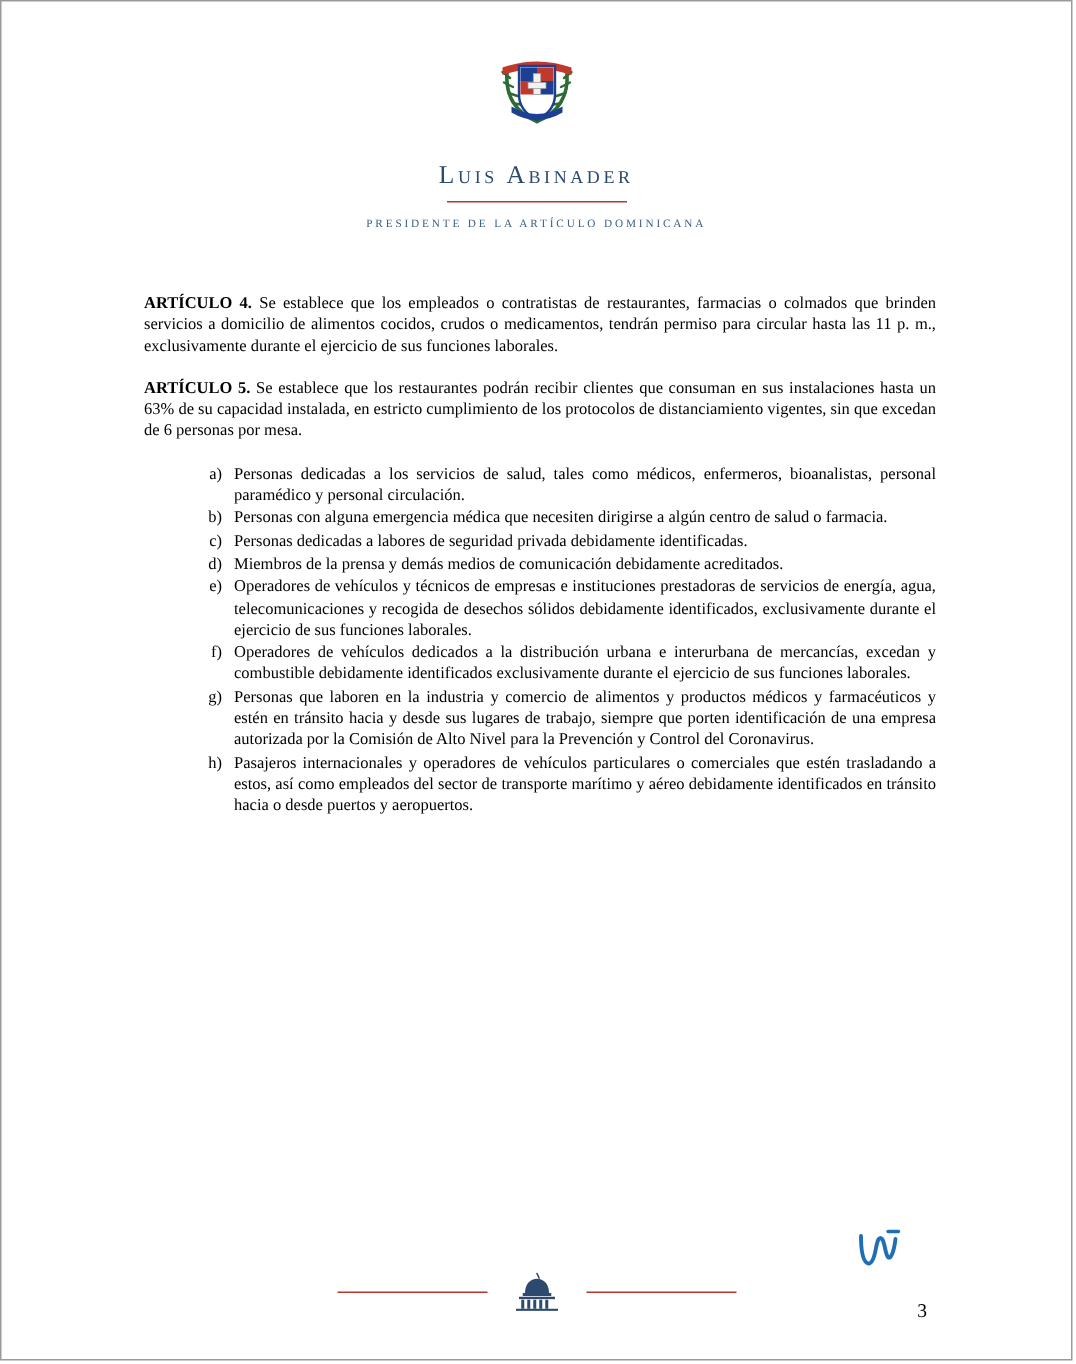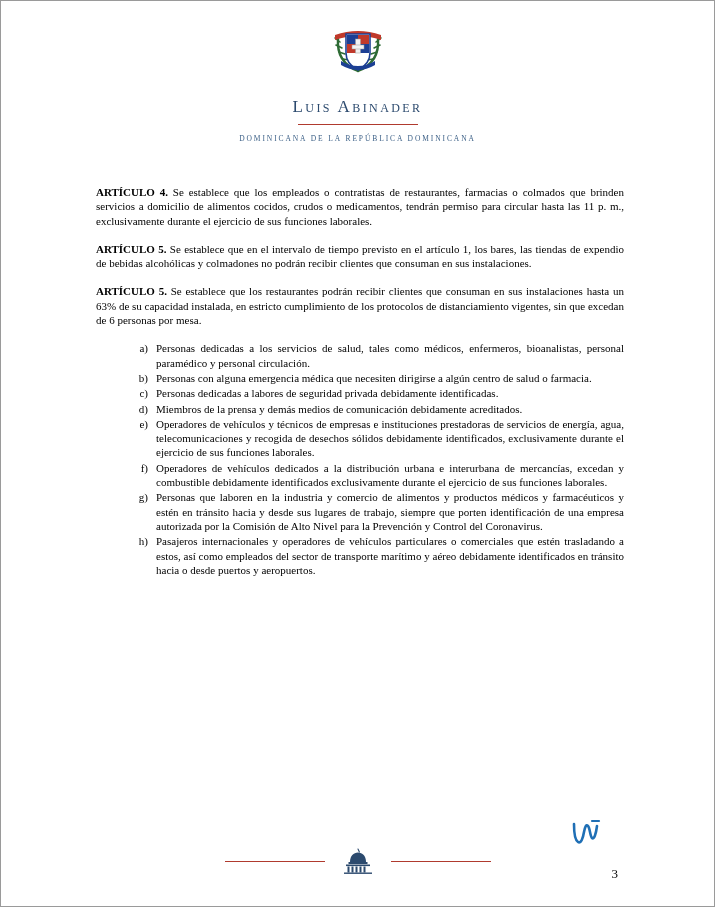--- a/index.html
+++ b/index.html
@@ -18,21 +18,21 @@
     position: relative;
     width: 715px;
     height: 907px;
     border: 1px solid #9a9a9a;
     background: #ffffff;
     box-sizing: border-box;
   }
 
   
   .letterhead {
-    padding-top: 14px;
+    padding-top: 24px;
     text-align: center;
   }
   .coat-of-arms {
     width: 62px;
     height: 62px;
     margin: 0 auto;
     position: relative;
   }
   .coat-of-arms svg { display: block; }
 
@@ -163,32 +163,29 @@
 
         <rect x="28.5" y="24" width="5" height="14" fill="#f2f2f2" stroke="#9a9a9a" stroke-width="0.5"></rect>
         <rect x="25" y="30" width="12" height="4" fill="#f2f2f2" stroke="#9a9a9a" stroke-width="0.5"></rect>
 
         <path d="M14 46 Q31 56 48 46 L48 50 Q31 60 14 50 Z" fill="#1c3f94"></path>
       </svg>
     </div>
 
     <div class="head-name">Luis Abinader</div>
     <div class="head-rule"></div>
-    <div class="head-sub">DOMINICANA DE LA REPÚBLICA DOMINICANA</div>
+    <div class="head-sub">PRESIDENTE DE LA ARTÍCULO DOMINICANA</div>
   </div>
 
   <div class="doc-body">
 
     <p class="article">
       <span class="article-label">ARTÍCULO 4.</span><span class="article-text"> Se establece que los empleados o contratistas de restaurantes, farmacias o colmados que brinden servicios a domicilio de alimentos cocidos, crudos o medicamentos, tendrán permiso para circular hasta las 11 p. m., exclusivamente durante el ejercicio de sus funciones laborales.</span>
     </p>
 
-    <p class="article">
-      <span class="article-label">ARTÍCULO 5.</span><span class="article-text"> Se establece que en el intervalo de tiempo previsto en el artículo 1, los bares, las tiendas de expendio de bebidas alcohólicas y colmadones no podrán recibir clientes que consuman en sus instalaciones.</span>
-    </p>
 
     <p class="article">
       <span class="article-label">ARTÍCULO 5.</span><span class="article-text"> Se establece que los restaurantes podrán recibir clientes que consuman en sus instalaciones hasta un 63% de su capacidad instalada, en estricto cumplimiento de los protocolos de distanciamiento vigentes, sin que excedan de 6 personas por mesa.</span>
     </p>
 
 
     <ul class="lettered-list">
       <li>
         <span class="li-marker">a)</span>
         <span class="li-text">Personas dedicadas a los servicios de salud, tales como médicos, enfermeros, bioanalistas, personal paramédico y personal circulación.</span>

